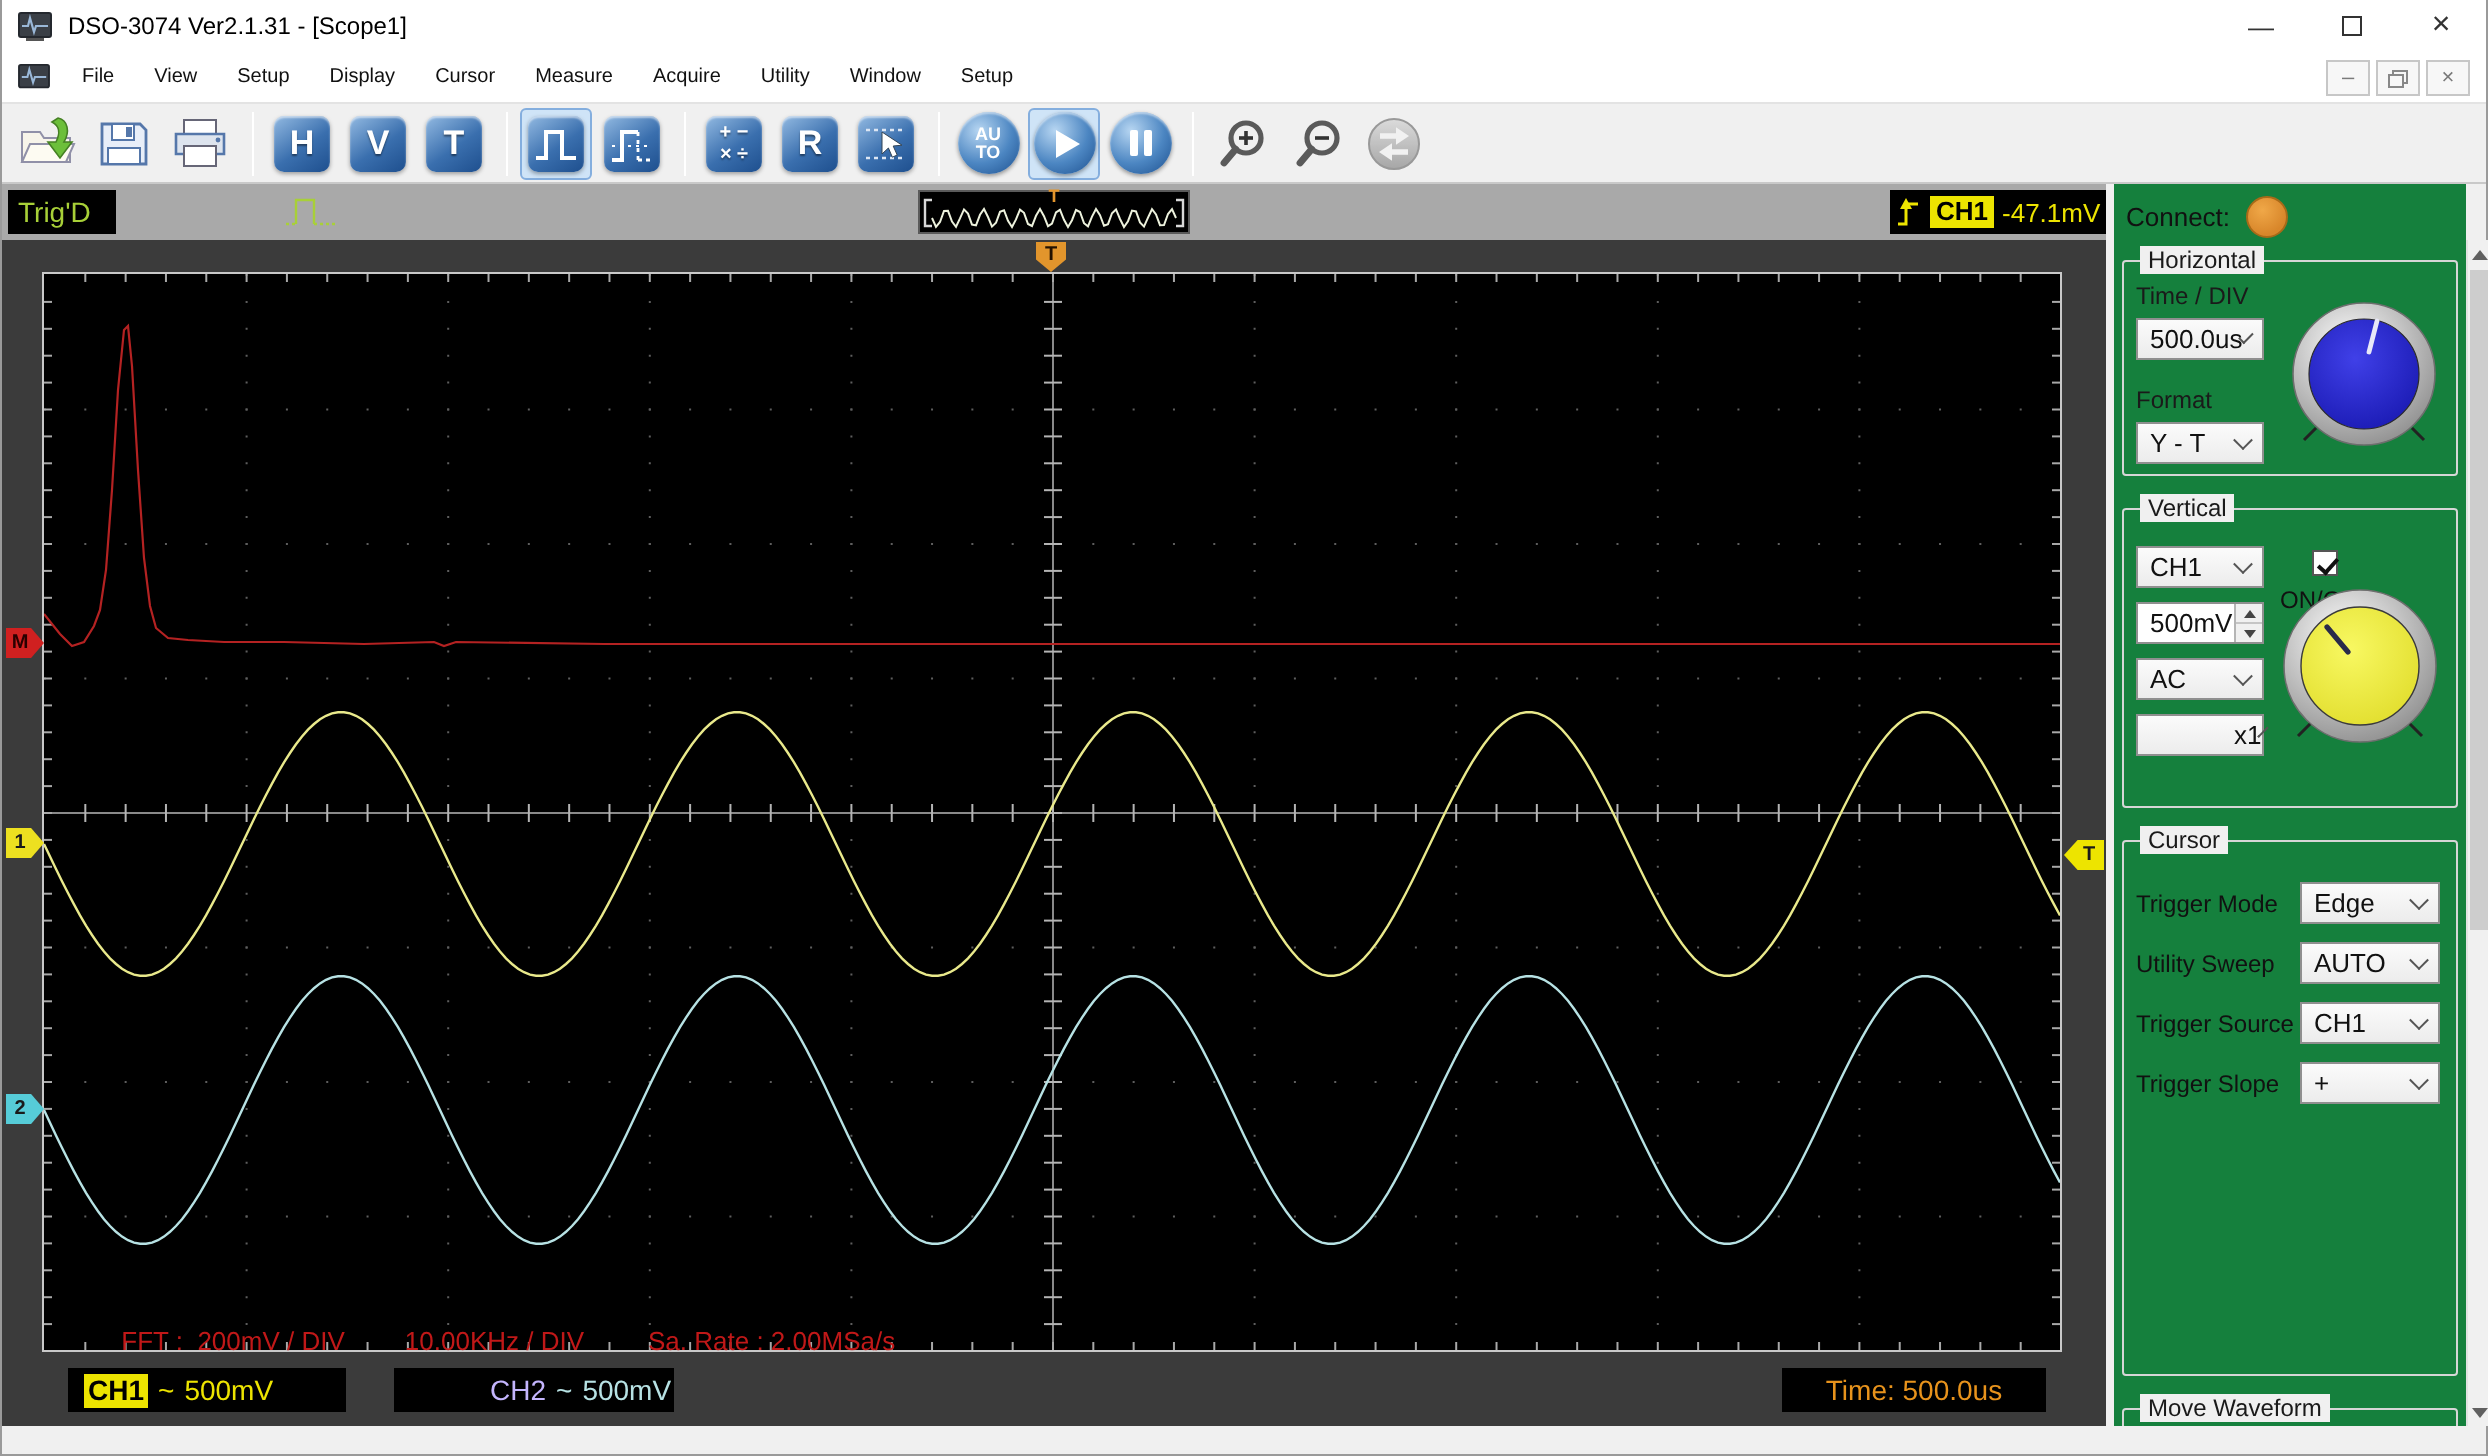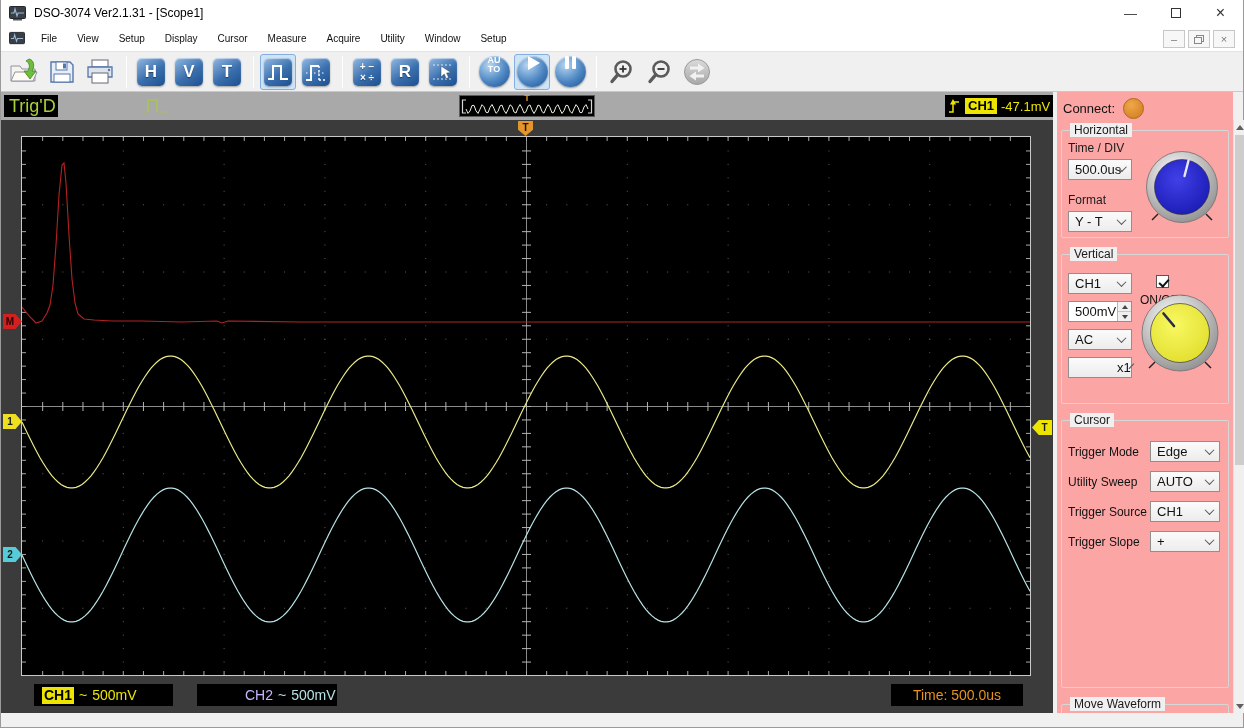--- a/index.html
+++ b/index.html
@@ -29,30 +29,30 @@
   .tb-sep { width:1px; height:32px; background:#a7adb5; border-right:1px solid #fff; margin:0 6px; }
   .letter-btn, .sq-btn { width:28px; height:28px; border-radius:5px;
     background:linear-gradient(145deg,#93bae2 0%,#3a6fae 55%,#1e4f8e 100%);
     box-shadow:inset 0 1px 1px rgba(255,255,255,.55), 0 1px 2px rgba(0,0,0,.35);
     display:flex; align-items:center; justify-content:center; }
   .letter-btn { color:#fff; font-size:17px; font-weight:bold; text-shadow:0 1px 1px rgba(0,0,0,.45); }
   .math-lines { color:#fff; font-size:10px; font-weight:bold; line-height:11px; text-align:center; text-shadow:0 1px 1px rgba(0,0,0,.4); }
   .rnd { width:31px; height:31px; border-radius:50%;
     background:radial-gradient(circle at 34% 30%,#b7d6f2,#4c86c2 55%,#1c4f8e 100%);
     box-shadow:0 1px 2px rgba(0,0,0,.4), inset 0 1px 1px rgba(255,255,255,.5);
-    display:flex; align-items:flex-start; justify-content:center; }
+    display:flex; align-items:center; justify-content:center; }
   .auto-txt { color:#fff; font-size:9px; font-weight:bold; line-height:9px; text-align:center; }
   .play-tri { width:0; height:0; border-left:12px solid #fff; border-top:7px solid transparent; border-bottom:7px solid transparent; margin-left:4px; }
   .pause-bars { display:flex; gap:3px; }
   .pause-bars span { width:4px; height:13px; background:#fff; border-radius:1px; }
   .tb-disabled { opacity:.85; }
 
   
   .strip { position:absolute; left:0; top:92px; width:1052px; height:28px; background:#a9a9a9; }
-  .trig-box { position:absolute; left:3px; top:3px; width:54px; height:22px; background:#000; color:#a8d038; font-size:18px; display:flex; align-items:center; padding-left:5px; }
+  .trig-box { position:absolute; left:3px; top:3px; width:54px; height:22px; background:#000; color:#a8d038; font-size:14px; display:flex; align-items:center; padding-left:5px; }
   .strip-pulse { position:absolute; left:142px; top:6px; }
   .preview-box { position:absolute; left:458px; top:3px; width:136px; height:22px; background:#000; border:1px solid #5a5a5a; }
   .preview-t { position:absolute; left:50%; top:-2px; transform:translateX(-50%); color:#e2952c; font-size:9px; font-weight:bold; line-height:9px; }
   .readout-box { position:absolute; left:944px; top:3px; width:108px; height:22px; background:#000; display:flex; align-items:center; gap:4px; padding-left:3px; }
   .readout-badge { background:#ede400; color:#000; font-size:13px; font-weight:bold; padding:0 3px; line-height:16px; }
   .readout-val { color:#ede400; font-size:13px; }
 
   
   .scope { position:absolute; left:0; top:120px; width:1052px; height:593px; background:#3b3b3b; }
   .grat-wrap { position:absolute; left:20px; top:16px; width:1010px; height:540px; border:1px solid #c9c9c9; background:#000; }
@@ -61,21 +61,21 @@
   .mk-left  { clip-path:polygon(100% 0,34% 0,0 50%,34% 100%,100% 100%); padding-left:5px; width:20px; }
   .mk-shield{ clip-path:polygon(0 0,100% 0,100% 58%,50% 100%,0 58%); width:15px; height:15px; padding-bottom:3px; }
   .fft-row { position:absolute; left:38px; top:528px; font-size:13px; color:#c01818; white-space:pre; }
   .fft-row span { white-space:pre; }
   .fft-p2 { margin-left:30px; } .fft-p3 { margin-left:32px; }
   .chbox { position:absolute; top:564px; height:22px; background:#000; display:flex; align-items:center; gap:5px; padding:0 8px; font-size:14px; }
   .ch-badge { color:#000; font-weight:bold; padding:0 2px; line-height:17px; }
   .timebox { position:absolute; top:564px; left:890px; width:132px; height:22px; background:#000; color:#e8931c; font-size:14px; display:flex; align-items:center; justify-content:center; }
 
   
-  .panel { position:absolute; left:1056px; top:92px; width:176px; height:621px; background:#fca5a5; overflow:hidden; font-size:12px; }
+  .panel { position:absolute; left:1056px; top:92px; width:176px; height:621px; background:#15803d; overflow:hidden; font-size:12px; }
   .connect-row { position:absolute; left:6px; top:6px; display:flex; align-items:center; gap:8px; font-size:13px; }
   .connect-dot { width:21px; height:21px; border-radius:50%; background:radial-gradient(circle at 38% 32%,#f0a848,#d8862a 70%); border:1px solid #a86a18; }
   .group { position:absolute; left:4px; width:168px; border:1px solid #d6d6d6; border-radius:2px; }
   .legend { position:absolute; top:-8px; left:8px; background:#f0f0f0; padding:0 4px; font-size:12px; color:#1a1a1a; }
   .plabel { position:absolute; left:6px; font-size:12px; color:#1a1a1a; }
   .dd { position:absolute; height:21px; background:linear-gradient(#fbfbfb,#ececec); border:1px solid #8f8f8f; display:flex; align-items:center; justify-content:space-between; padding:0 6px; font-size:13px; }
   .chev { width:7px; height:7px; border-right:1.6px solid #555; border-bottom:1.6px solid #555; transform:rotate(45deg) translate(-1px,-1px); }
   .spin { position:absolute; height:21px; width:64px; border:1px solid #8f8f8f; background:#fff; display:flex; align-items:center; font-size:13px; }
   .spin-val { flex:1; padding-left:6px; }
   .spin-btns { width:14px; height:100%; border-left:1px solid #b5b5b5; display:flex; flex-direction:column; }
@@ -595,20 +595,23 @@
           <polyline points="0,170 8,180 14,186 20,184 25,176 28,168 31,148 34,108 37,58 40,28 42,26 44,46 47,98 50,142 53,166 56,177 62,182 72,183 90,184 120,184 160,185 195,184 200,186 206,184 280,185 600,185 1008,185" fill="none" stroke="#b42222" stroke-width="1.1"></polyline>
           <path d="M0.0 285.0L3.0 291.3L6.0 297.5L9.0 303.6L12.0 309.5L15.0 315.2L18.0 320.7L21.0 325.8L24.0 330.5L27.0 334.9L30.0 338.8L33.0 342.2L36.0 345.0L39.0 347.4L42.0 349.1L45.0 350.3L48.0 350.9L51.0 350.9L54.0 350.3L57.0 349.1L60.0 347.4L63.0 345.0L66.0 342.2L69.0 338.8L72.0 334.9L75.0 330.5L78.0 325.8L81.0 320.7L84.0 315.2L87.0 309.5L90.0 303.6L93.0 297.5L96.0 291.3L99.0 285.0L102.0 278.7L105.0 272.5L108.0 266.4L111.0 260.5L114.0 254.8L117.0 249.3L120.0 244.2L123.0 239.5L126.0 235.1L129.0 231.2L132.0 227.8L135.0 225.0L138.0 222.6L141.0 220.9L144.0 219.7L147.0 219.1L150.0 219.1L153.0 219.7L156.0 220.9L159.0 222.6L162.0 225.0L165.0 227.8L168.0 231.2L171.0 235.1L174.0 239.5L177.0 244.2L180.0 249.3L183.0 254.8L186.0 260.5L189.0 266.4L192.0 272.5L195.0 278.7L198.0 285.0L201.0 291.3L204.0 297.5L207.0 303.6L210.0 309.5L213.0 315.2L216.0 320.7L219.0 325.8L222.0 330.5L225.0 334.9L228.0 338.8L231.0 342.2L234.0 345.0L237.0 347.4L240.0 349.1L243.0 350.3L246.0 350.9L249.0 350.9L252.0 350.3L255.0 349.1L258.0 347.4L261.0 345.0L264.0 342.2L267.0 338.8L270.0 334.9L273.0 330.5L276.0 325.8L279.0 320.7L282.0 315.2L285.0 309.5L288.0 303.6L291.0 297.5L294.0 291.3L297.0 285.0L300.0 278.7L303.0 272.5L306.0 266.4L309.0 260.5L312.0 254.8L315.0 249.3L318.0 244.2L321.0 239.5L324.0 235.1L327.0 231.2L330.0 227.8L333.0 225.0L336.0 222.6L339.0 220.9L342.0 219.7L345.0 219.1L348.0 219.1L351.0 219.7L354.0 220.9L357.0 222.6L360.0 225.0L363.0 227.8L366.0 231.2L369.0 235.1L372.0 239.5L375.0 244.2L378.0 249.3L381.0 254.8L384.0 260.5L387.0 266.4L390.0 272.5L393.0 278.7L396.0 285.0L399.0 291.3L402.0 297.5L405.0 303.6L408.0 309.5L411.0 315.2L414.0 320.7L417.0 325.8L420.0 330.5L423.0 334.9L426.0 338.8L429.0 342.2L432.0 345.0L435.0 347.4L438.0 349.1L441.0 350.3L444.0 350.9L447.0 350.9L450.0 350.3L453.0 349.1L456.0 347.4L459.0 345.0L462.0 342.2L465.0 338.8L468.0 334.9L471.0 330.5L474.0 325.8L477.0 320.7L480.0 315.2L483.0 309.5L486.0 303.6L489.0 297.5L492.0 291.3L495.0 285.0L498.0 278.7L501.0 272.5L504.0 266.4L507.0 260.5L510.0 254.8L513.0 249.3L516.0 244.2L519.0 239.5L522.0 235.1L525.0 231.2L528.0 227.8L531.0 225.0L534.0 222.6L537.0 220.9L540.0 219.7L543.0 219.1L546.0 219.1L549.0 219.7L552.0 220.9L555.0 222.6L558.0 225.0L561.0 227.8L564.0 231.2L567.0 235.1L570.0 239.5L573.0 244.2L576.0 249.3L579.0 254.8L582.0 260.5L585.0 266.4L588.0 272.5L591.0 278.7L594.0 285.0L597.0 291.3L600.0 297.5L603.0 303.6L606.0 309.5L609.0 315.2L612.0 320.7L615.0 325.8L618.0 330.5L621.0 334.9L624.0 338.8L627.0 342.2L630.0 345.0L633.0 347.4L636.0 349.1L639.0 350.3L642.0 350.9L645.0 350.9L648.0 350.3L651.0 349.1L654.0 347.4L657.0 345.0L660.0 342.2L663.0 338.8L666.0 334.9L669.0 330.5L672.0 325.8L675.0 320.7L678.0 315.2L681.0 309.5L684.0 303.6L687.0 297.5L690.0 291.3L693.0 285.0L696.0 278.7L699.0 272.5L702.0 266.4L705.0 260.5L708.0 254.8L711.0 249.3L714.0 244.2L717.0 239.5L720.0 235.1L723.0 231.2L726.0 227.8L729.0 225.0L732.0 222.6L735.0 220.9L738.0 219.7L741.0 219.1L744.0 219.1L747.0 219.7L750.0 220.9L753.0 222.6L756.0 225.0L759.0 227.8L762.0 231.2L765.0 235.1L768.0 239.5L771.0 244.2L774.0 249.3L777.0 254.8L780.0 260.5L783.0 266.4L786.0 272.5L789.0 278.7L792.0 285.0L795.0 291.3L798.0 297.5L801.0 303.6L804.0 309.5L807.0 315.2L810.0 320.7L813.0 325.8L816.0 330.5L819.0 334.9L822.0 338.8L825.0 342.2L828.0 345.0L831.0 347.4L834.0 349.1L837.0 350.3L840.0 350.9L843.0 350.9L846.0 350.3L849.0 349.1L852.0 347.4L855.0 345.0L858.0 342.2L861.0 338.8L864.0 334.9L867.0 330.5L870.0 325.8L873.0 320.7L876.0 315.2L879.0 309.5L882.0 303.6L885.0 297.5L888.0 291.3L891.0 285.0L894.0 278.7L897.0 272.5L900.0 266.4L903.0 260.5L906.0 254.8L909.0 249.3L912.0 244.2L915.0 239.5L918.0 235.1L921.0 231.2L924.0 227.8L927.0 225.0L930.0 222.6L933.0 220.9L936.0 219.7L939.0 219.1L942.0 219.1L945.0 219.7L948.0 220.9L951.0 222.6L954.0 225.0L957.0 227.8L960.0 231.2L963.0 235.1L966.0 239.5L969.0 244.2L972.0 249.3L975.0 254.8L978.0 260.5L981.0 266.4L984.0 272.5L987.0 278.7L990.0 285.0L993.0 291.3L996.0 297.5L999.0 303.6L1002.0 309.5L1005.0 315.2L1008.0 320.7" fill="none" stroke="#e9e98b" stroke-width="1.2"></path>
           <path d="M0.0 418.0L3.0 424.4L6.0 430.7L9.0 436.9L12.0 442.9L15.0 448.7L18.0 454.2L21.0 459.4L24.0 464.2L27.0 468.6L30.0 472.6L33.0 476.0L36.0 478.9L39.0 481.3L42.0 483.1L45.0 484.3L48.0 484.9L51.0 484.9L54.0 484.3L57.0 483.1L60.0 481.3L63.0 478.9L66.0 476.0L69.0 472.6L72.0 468.6L75.0 464.2L78.0 459.4L81.0 454.2L84.0 448.7L87.0 442.9L90.0 436.9L93.0 430.7L96.0 424.4L99.0 418.0L102.0 411.6L105.0 405.3L108.0 399.1L111.0 393.1L114.0 387.3L117.0 381.8L120.0 376.6L123.0 371.8L126.0 367.4L129.0 363.4L132.0 360.0L135.0 357.1L138.0 354.7L141.0 352.9L144.0 351.7L147.0 351.1L150.0 351.1L153.0 351.7L156.0 352.9L159.0 354.7L162.0 357.1L165.0 360.0L168.0 363.4L171.0 367.4L174.0 371.8L177.0 376.6L180.0 381.8L183.0 387.3L186.0 393.1L189.0 399.1L192.0 405.3L195.0 411.6L198.0 418.0L201.0 424.4L204.0 430.7L207.0 436.9L210.0 442.9L213.0 448.7L216.0 454.2L219.0 459.4L222.0 464.2L225.0 468.6L228.0 472.6L231.0 476.0L234.0 478.9L237.0 481.3L240.0 483.1L243.0 484.3L246.0 484.9L249.0 484.9L252.0 484.3L255.0 483.1L258.0 481.3L261.0 478.9L264.0 476.0L267.0 472.6L270.0 468.6L273.0 464.2L276.0 459.4L279.0 454.2L282.0 448.7L285.0 442.9L288.0 436.9L291.0 430.7L294.0 424.4L297.0 418.0L300.0 411.6L303.0 405.3L306.0 399.1L309.0 393.1L312.0 387.3L315.0 381.8L318.0 376.6L321.0 371.8L324.0 367.4L327.0 363.4L330.0 360.0L333.0 357.1L336.0 354.7L339.0 352.9L342.0 351.7L345.0 351.1L348.0 351.1L351.0 351.7L354.0 352.9L357.0 354.7L360.0 357.1L363.0 360.0L366.0 363.4L369.0 367.4L372.0 371.8L375.0 376.6L378.0 381.8L381.0 387.3L384.0 393.1L387.0 399.1L390.0 405.3L393.0 411.6L396.0 418.0L399.0 424.4L402.0 430.7L405.0 436.9L408.0 442.9L411.0 448.7L414.0 454.2L417.0 459.4L420.0 464.2L423.0 468.6L426.0 472.6L429.0 476.0L432.0 478.9L435.0 481.3L438.0 483.1L441.0 484.3L444.0 484.9L447.0 484.9L450.0 484.3L453.0 483.1L456.0 481.3L459.0 478.9L462.0 476.0L465.0 472.6L468.0 468.6L471.0 464.2L474.0 459.4L477.0 454.2L480.0 448.7L483.0 442.9L486.0 436.9L489.0 430.7L492.0 424.4L495.0 418.0L498.0 411.6L501.0 405.3L504.0 399.1L507.0 393.1L510.0 387.3L513.0 381.8L516.0 376.6L519.0 371.8L522.0 367.4L525.0 363.4L528.0 360.0L531.0 357.1L534.0 354.7L537.0 352.9L540.0 351.7L543.0 351.1L546.0 351.1L549.0 351.7L552.0 352.9L555.0 354.7L558.0 357.1L561.0 360.0L564.0 363.4L567.0 367.4L570.0 371.8L573.0 376.6L576.0 381.8L579.0 387.3L582.0 393.1L585.0 399.1L588.0 405.3L591.0 411.6L594.0 418.0L597.0 424.4L600.0 430.7L603.0 436.9L606.0 442.9L609.0 448.7L612.0 454.2L615.0 459.4L618.0 464.2L621.0 468.6L624.0 472.6L627.0 476.0L630.0 478.9L633.0 481.3L636.0 483.1L639.0 484.3L642.0 484.9L645.0 484.9L648.0 484.3L651.0 483.1L654.0 481.3L657.0 478.9L660.0 476.0L663.0 472.6L666.0 468.6L669.0 464.2L672.0 459.4L675.0 454.2L678.0 448.7L681.0 442.9L684.0 436.9L687.0 430.7L690.0 424.4L693.0 418.0L696.0 411.6L699.0 405.3L702.0 399.1L705.0 393.1L708.0 387.3L711.0 381.8L714.0 376.6L717.0 371.8L720.0 367.4L723.0 363.4L726.0 360.0L729.0 357.1L732.0 354.7L735.0 352.9L738.0 351.7L741.0 351.1L744.0 351.1L747.0 351.7L750.0 352.9L753.0 354.7L756.0 357.1L759.0 360.0L762.0 363.4L765.0 367.4L768.0 371.8L771.0 376.6L774.0 381.8L777.0 387.3L780.0 393.1L783.0 399.1L786.0 405.3L789.0 411.6L792.0 418.0L795.0 424.4L798.0 430.7L801.0 436.9L804.0 442.9L807.0 448.7L810.0 454.2L813.0 459.4L816.0 464.2L819.0 468.6L822.0 472.6L825.0 476.0L828.0 478.9L831.0 481.3L834.0 483.1L837.0 484.3L840.0 484.9L843.0 484.9L846.0 484.3L849.0 483.1L852.0 481.3L855.0 478.9L858.0 476.0L861.0 472.6L864.0 468.6L867.0 464.2L870.0 459.4L873.0 454.2L876.0 448.7L879.0 442.9L882.0 436.9L885.0 430.7L888.0 424.4L891.0 418.0L894.0 411.6L897.0 405.3L900.0 399.1L903.0 393.1L906.0 387.3L909.0 381.8L912.0 376.6L915.0 371.8L918.0 367.4L921.0 363.4L924.0 360.0L927.0 357.1L930.0 354.7L933.0 352.9L936.0 351.7L939.0 351.1L942.0 351.1L945.0 351.7L948.0 352.9L951.0 354.7L954.0 357.1L957.0 360.0L960.0 363.4L963.0 367.4L966.0 371.8L969.0 376.6L972.0 381.8L975.0 387.3L978.0 393.1L981.0 399.1L984.0 405.3L987.0 411.6L990.0 418.0L993.0 424.4L996.0 430.7L999.0 436.9L1002.0 442.9L1005.0 448.7L1008.0 454.2" fill="none" stroke="#b7e2e4" stroke-width="1.2"></path>
         </svg>
     </div>
     <div class="marker mk-shield" style="left:517px; top:1px; background:#e2952c; color:#241200; filter:drop-shadow(0 0 1px #7a4a00);">T</div>
     <div class="marker mk-right" style="left:2px; top:194px; background:#d02020; color:#2a0000;">M</div>
     <div class="marker mk-right" style="left:2px; top:294px; background:#ede020;">1</div>
     <div class="marker mk-right" style="left:2px; top:427px; background:#56ccd8;">2</div>
     <div class="marker mk-left" style="left:1031px; top:300px; background:#ede400;">T</div>
+    <div class="fft-row">
+      <span>FFT :  200mV / DIV</span><span class="fft-p2">10.00KHz / DIV</span><span class="fft-p3">Sa. Rate : 2.00MSa/s</span>
+    </div>
     <div class="chbox" style="left:33px; width:139px;">
       <span class="ch-badge" style="background:#ede400;">CH1</span>
       <span style="color:#ede400;">~</span>
       <span style="color:#ede400;">500mV</span>
     </div>
     <div class="chbox" style="left:196px; width:140px;">
       <span style="color:#c4b5fd;margin-left:40px;">CH2</span>
       <span style="color:#b7e2e4;">~</span>
       <span style="color:#b7e2e4;">500mV</span>
     </div>

